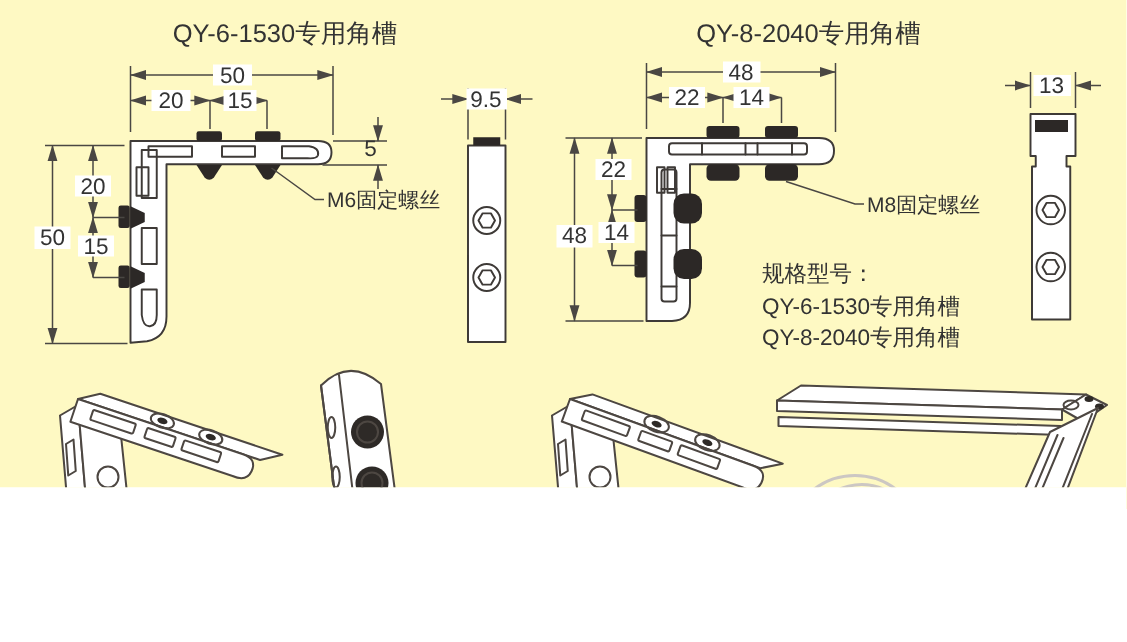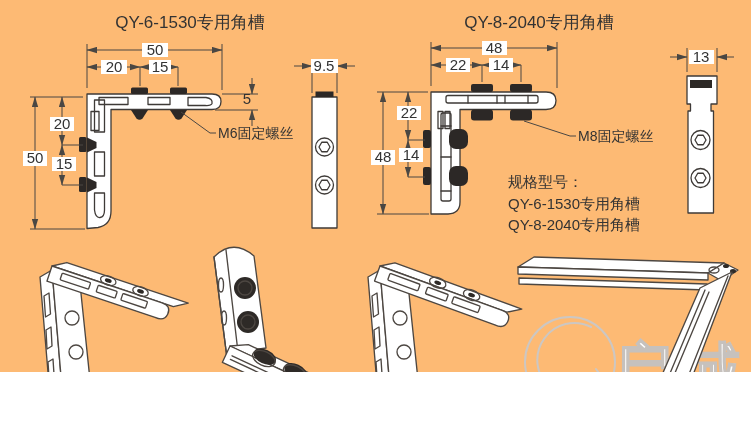--- a/index.html
+++ b/index.html
@@ -1,16 +1,16 @@
 <!DOCTYPE html>
 <html><head>
 <meta charset="utf-8">
 <style>
   html,body{margin:0;padding:0;background:#fff;}
-  #stage{position:relative;width:751px;height:372px;background:#fdba74;overflow:hidden;
+  #stage{position:relative;width:751px;height:325px;background:#fef9c3;overflow:hidden;
          font-family:"Liberation Sans","DejaVu Sans",sans-serif;text-align:center;}
   svg{position:absolute;left:0;top:0;}
   .ln   {fill:none;stroke:#3e3a37;stroke-width:1.3;stroke-linejoin:round;stroke-linecap:round;}
   .lnw  {fill:#ffffff;stroke:#3e3a37;stroke-width:1.3;stroke-linejoin:round;}
   .dk   {fill:#2c2826;stroke:none;}
   .dim  {fill:none;stroke:#4a4743;stroke-width:1;}
   .wbg  {fill:#ffffff;stroke:none;}
   .dimtxt{font:15px "Liberation Sans","DejaVu Sans",sans-serif;fill:#333;}
   .cjk  {font:14px "Liberation Sans","DejaVu Sans",sans-serif;fill:#333;}
   .spec {font:15px "Liberation Sans","DejaVu Sans",sans-serif;fill:#333;}

